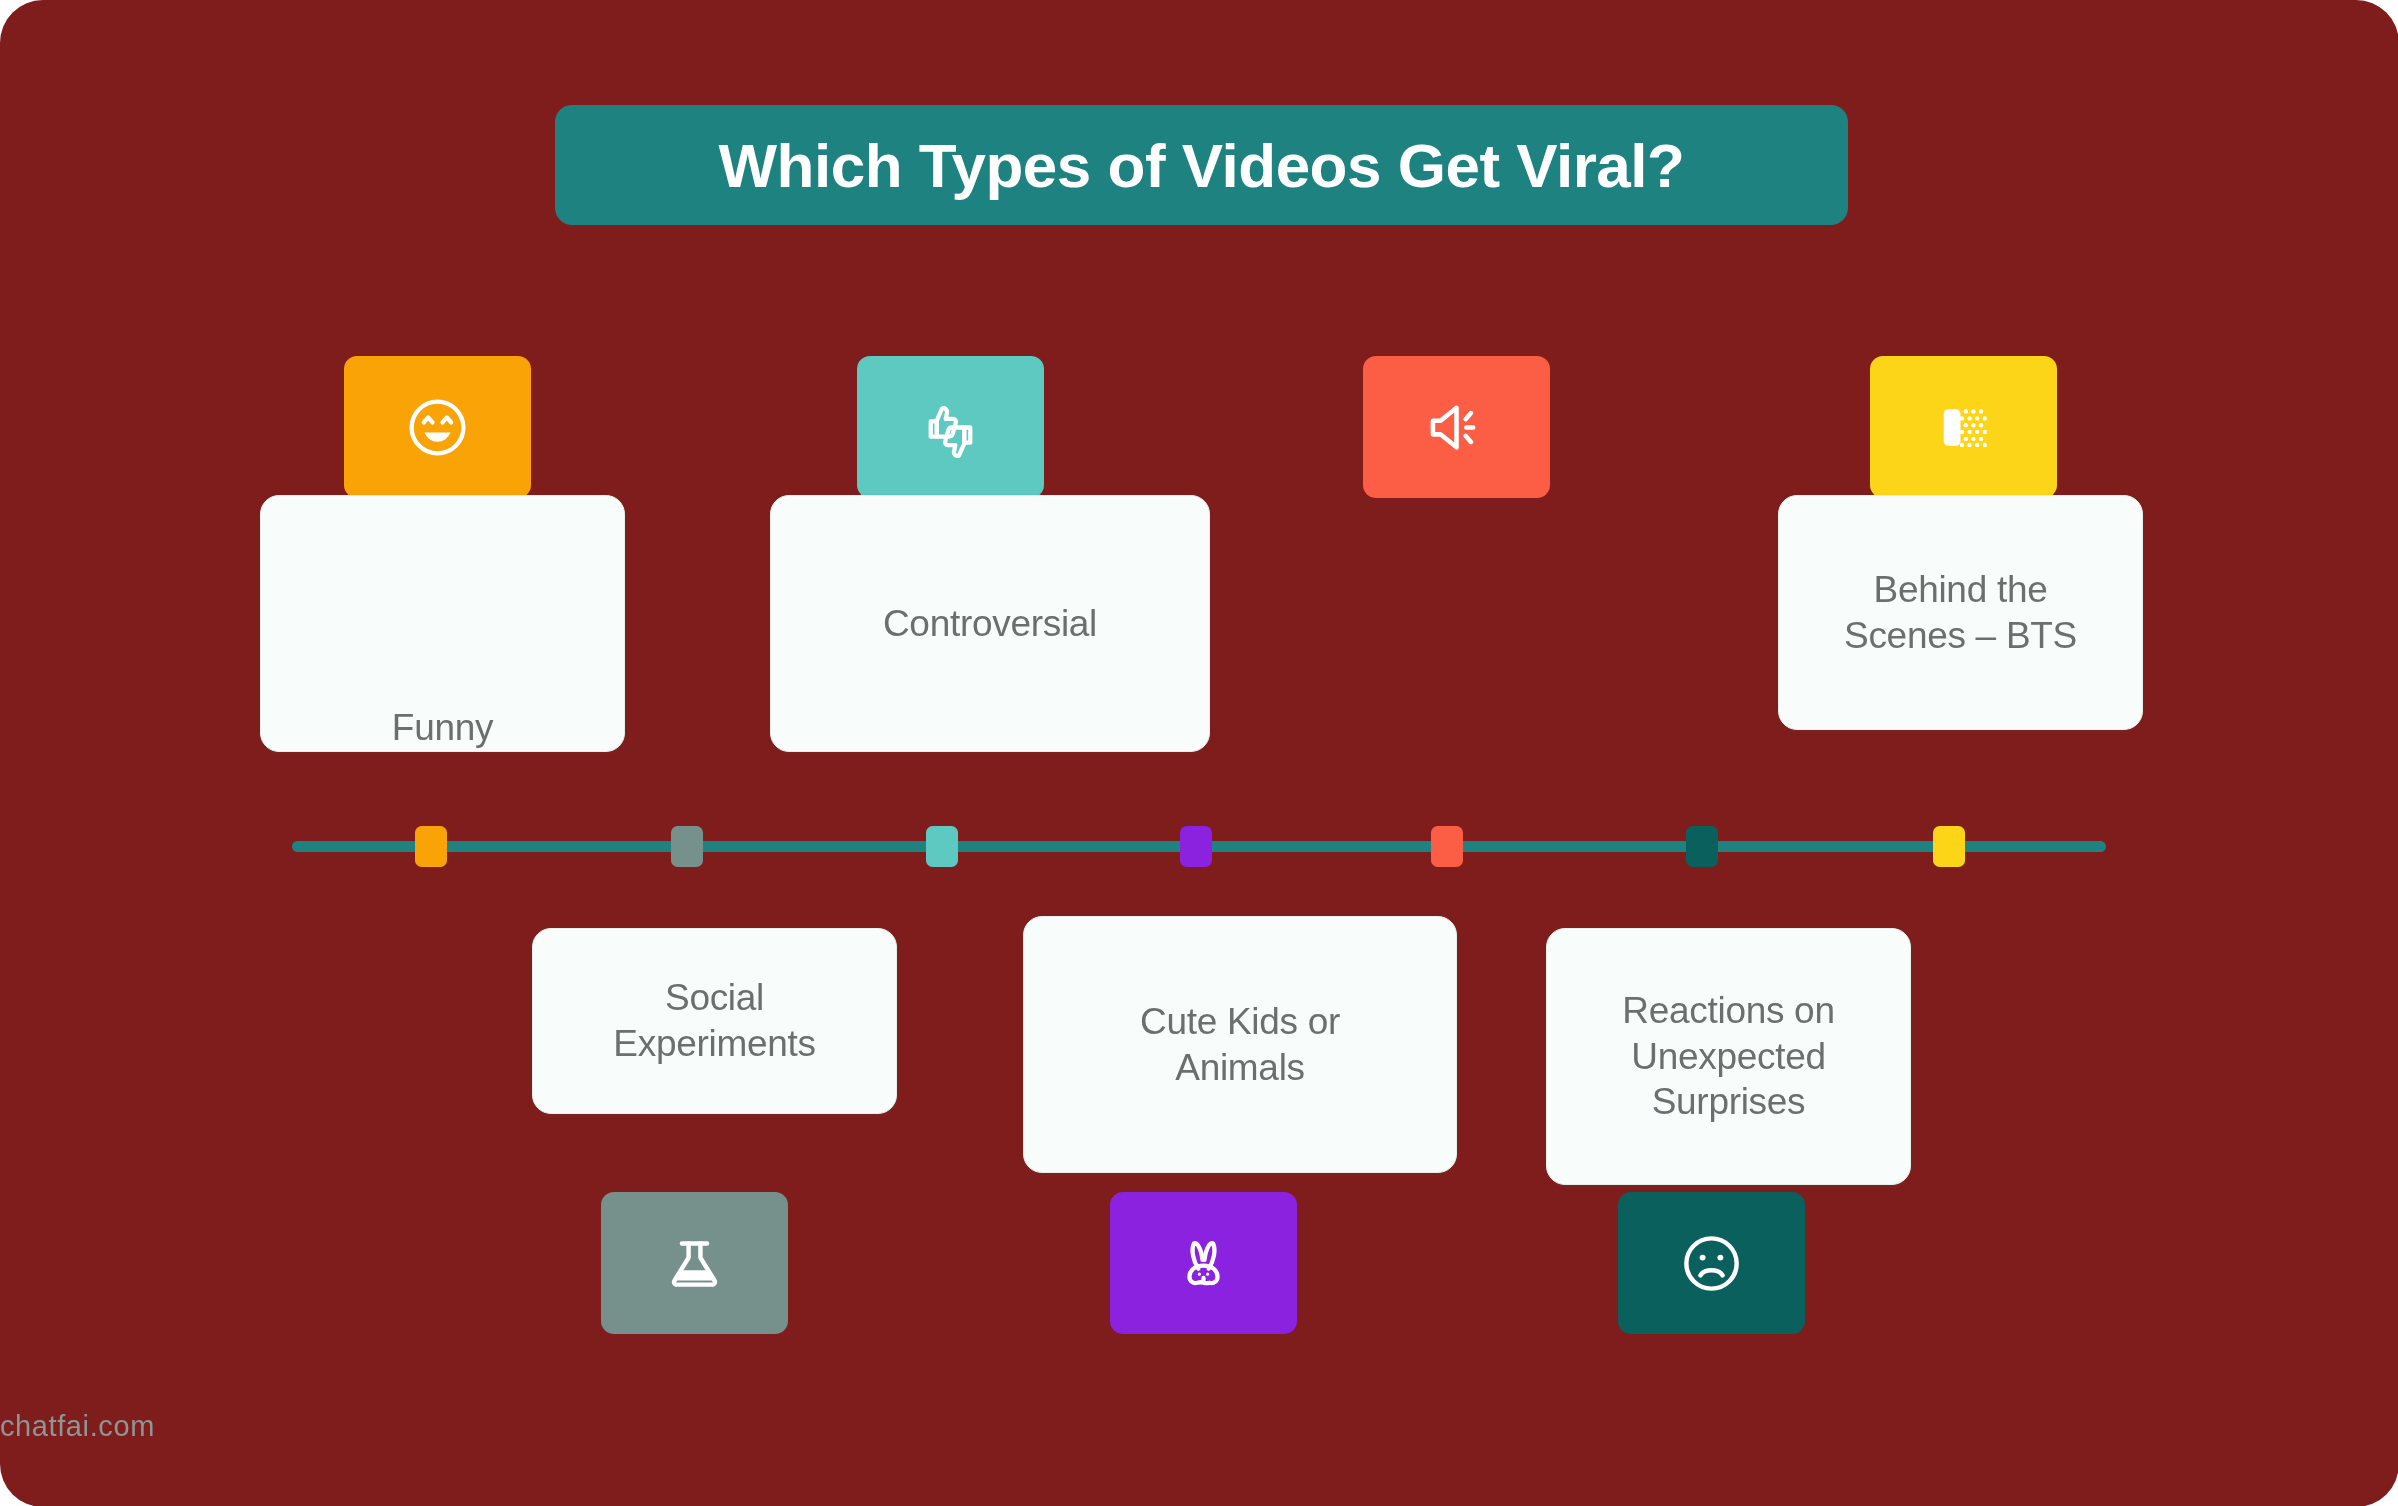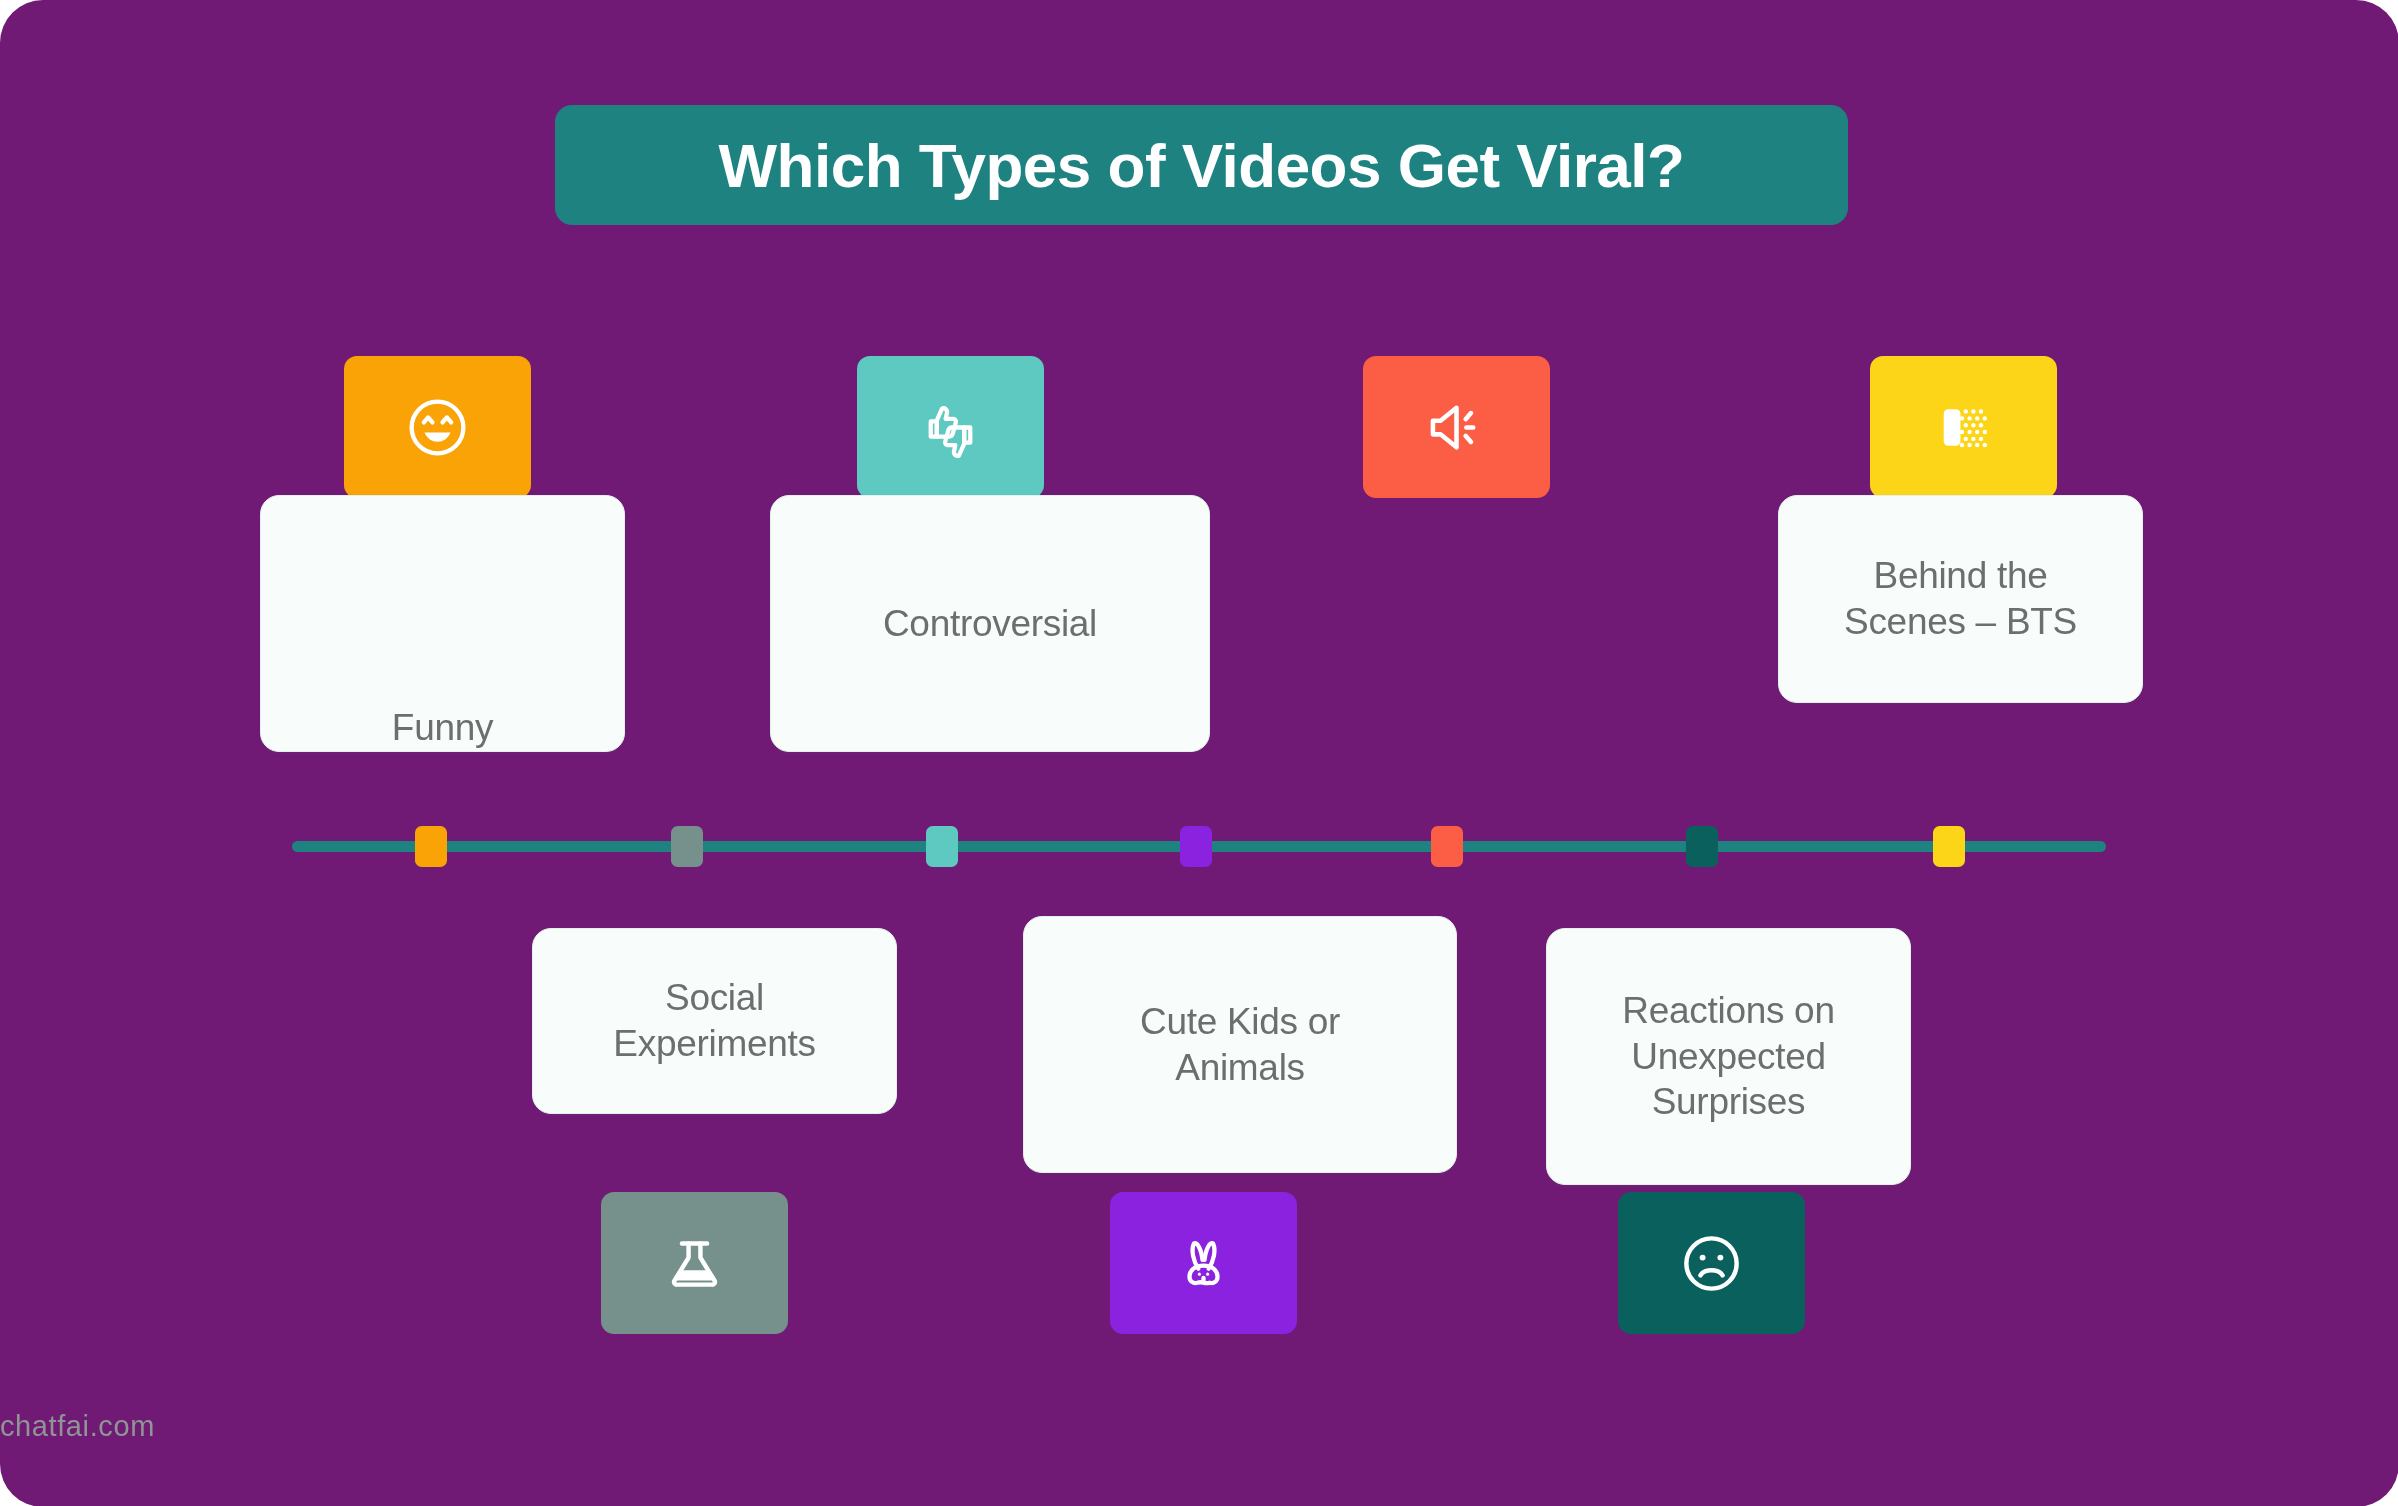--- a/index.html
+++ b/index.html
@@ -97,21 +97,21 @@
     width: 2399px;
     text-align: left;
     color: #8f9594;
     font-size: 29px;
     letter-spacing: 0.6px;
   }
 </style>
 </head>
 <body>
 
-<div id="stage" style="background: #701a75;">
+<div id="stage" style="background: #7f1d1d;">
 
   <div class="title-banner" style="background: rgb(29, 130, 128);">
     <span class="title-text">Which Types of Videos Get Viral?</span>
   </div>
 
   <div class="icon-tile" id="tt0" style="left: 344px; top: 356px; width: 187px; height: 142px; background: rgb(250, 163, 7);">
     <span>
       <svg width="69" height="69" viewBox="0 0 48 48" fill="none" stroke="#ffffff" stroke-width="3" stroke-linecap="round" stroke-linejoin="round">
         <circle cx="24" cy="24" r="18"></circle>
         <path d="M14.5 20.5 L17.5 17 L20.5 20.5"></path>
@@ -173,21 +173,21 @@
       </svg>
     </span>
   </div>
 
   <div class="card" id="tc0" style="left: 260px; top: 495px; width: 365px; height: 257px; align-items: flex-end;">
     <span class="card-label">Funny</span>
   </div>
   <div class="card" id="tc1" style="left: 770px; top: 495px; width: 440px; height: 257px;">
     <span class="card-label">Controversial</span>
   </div>
-  <div class="card" id="tc3" style="left: 1778px; top: 495px; width: 365px; height: 208px;">
+  <div class="card" id="tc3" style="left: 1778px; top: 495px; width: 365px; height: 235px;">
     <span class="card-label">Behind the
 Scenes – BTS</span>
   </div>
 
   <div class="timeline-line" style="background: rgb(29, 130, 128);"></div>
   <div id="markers">
       <div class="tl-marker" style="left: 415px; top: 826px; background: rgb(250, 163, 7);"></div>
       <div class="tl-marker" style="left: 671px; top: 826px; background: rgb(118, 145, 140);"></div>
       <div class="tl-marker" style="left: 926px; top: 826px; background: rgb(94, 201, 192);"></div>
       <div class="tl-marker" style="left: 1180px; top: 826px; background: rgb(138, 34, 224);"></div>

